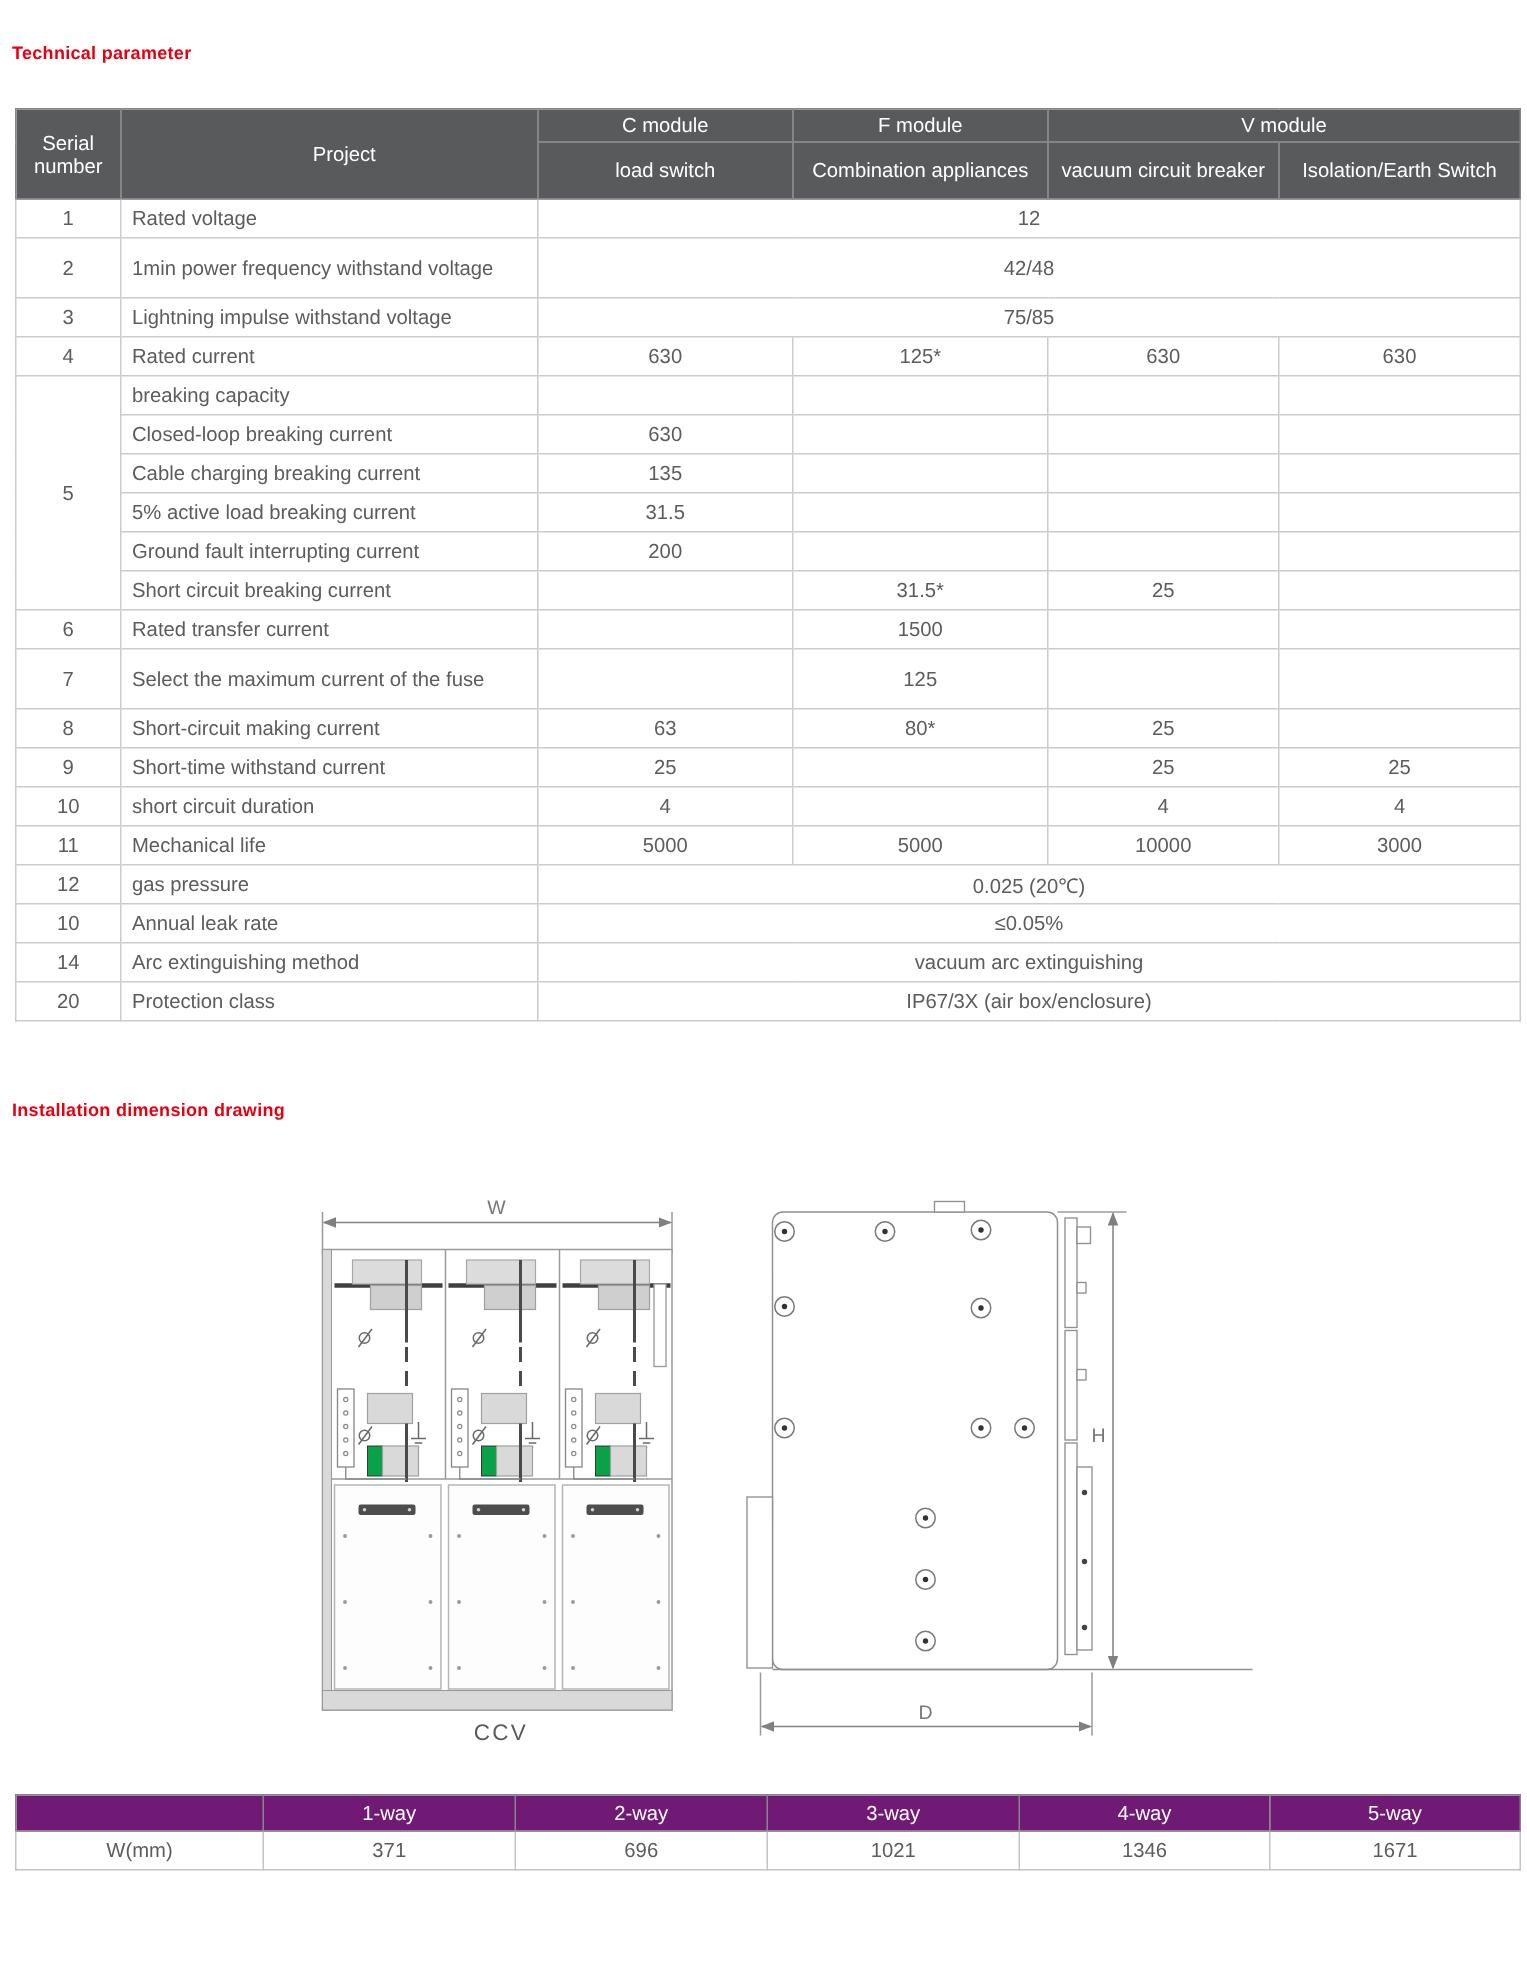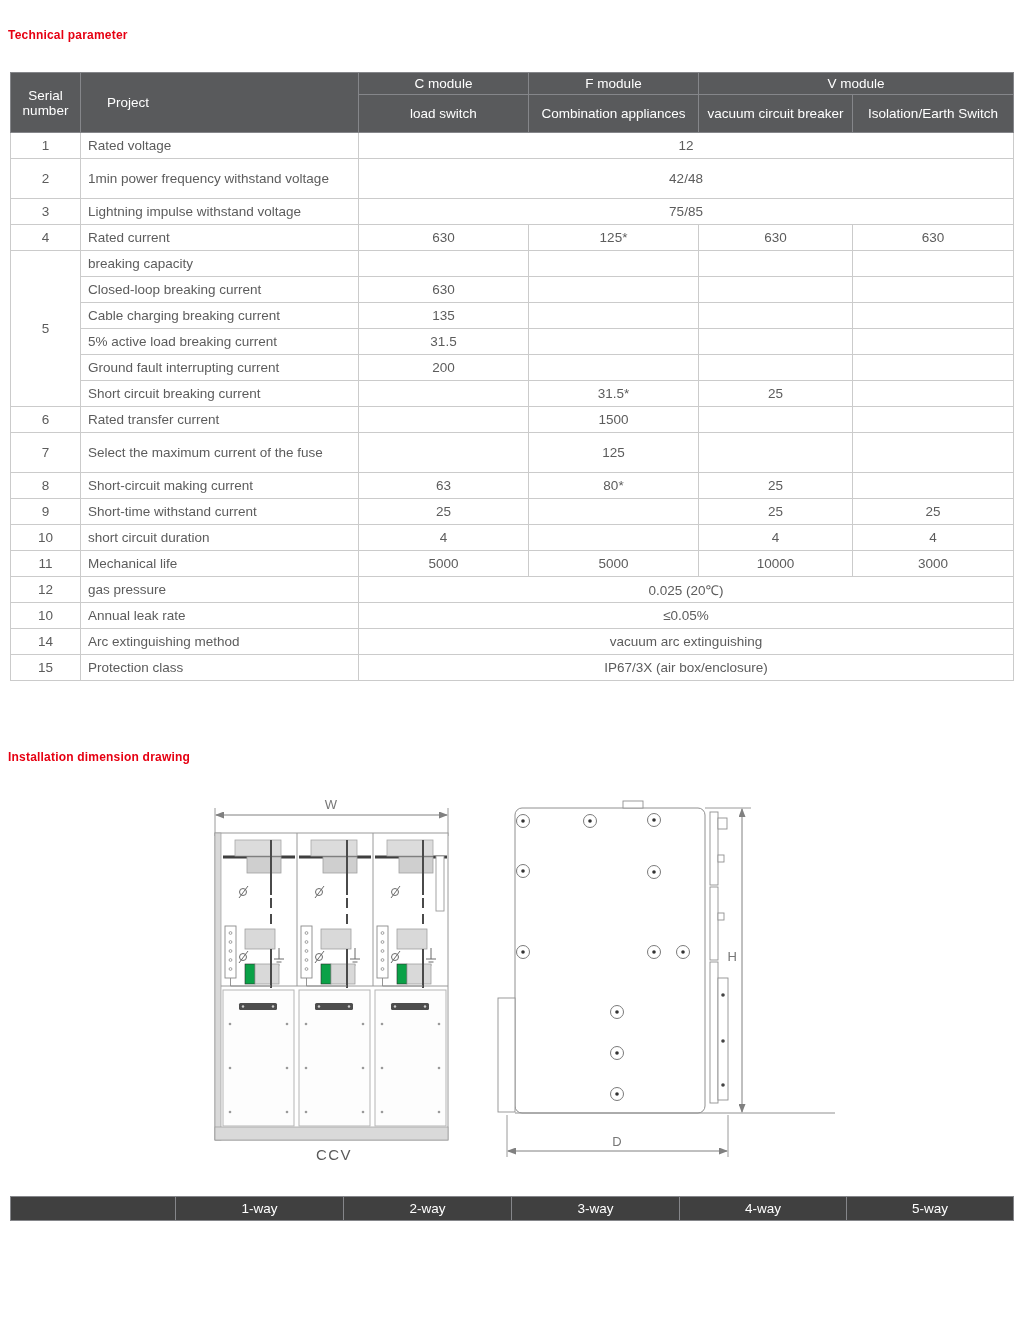--- a/index.html
+++ b/index.html
@@ -5,49 +5,49 @@
   html,body{margin:0;padding:0;}
   body{
     width:1018px;height:1321px;position:relative;background:#fff;
     font-family:"Liberation Sans",sans-serif;color:#595757;
   }
   .sec-title{
     position:absolute;left:8px;margin:0;
     color:#e60012;font-size:12px;font-weight:bold;letter-spacing:.2px;
   }
   #title-1{top:28px;}
-  #title-2{top:733px;margin-top:17px;}
+  #title-2{top:733px;}
 
   
   table.tech{
     position:absolute;top:72px;left:10px;width:1003px;
     border-collapse:collapse;table-layout:fixed;font-size:13.5px;
   }
   table.tech th{
     background:#595a5c;color:#fff;font-weight:normal;
     border:1px solid #85868a;padding:1px 6px;text-align:center;
   }
-  table.tech th.left{text-align:left;padding-left:26px;}
+  table.tech th.left{text-align:center;padding-left:26px;}
   table.tech td{
     border:1px solid #cbcbcb;text-align:center;padding:0 4px;
     color:#5c5c5c;background:#fff;overflow:hidden;
   }
   table.tech td.proj{text-align:left;padding-left:7px;}
   tr.hh1{height:22px;}
   tr.hh2{height:38px;margin-left:40px;}
   tr.h26{height:26px;}
   tr.h40{height:40px;}
 
   
   table.dim{
     position:absolute;top:1196px;left:10px;width:1003px;
     border-collapse:collapse;table-layout:fixed;font-size:13.5px;
   }
   table.dim th{
-    background:#404040;color:#fff;font-weight:normal;height:21px;
+    background:#701a75;color:#fff;font-weight:normal;height:21px;
     border:1px solid #85868a;text-align:center;
   }
   table.dim td{
     height:23px;text-align:center;color:#5c5c5c;
     border:1px solid #c4c4c4;border-top-width:2px;border-top-color:#d6d6d6;
   }
   table.dim tr.wrow td{border-top:1px solid #c4c4c4;}
 
   svg text{font-family:"Liberation Sans",sans-serif;}
   .drawing{position:absolute;}
@@ -207,21 +207,21 @@
       <td>10</td>
       <td class="proj">Annual leak rate</td>
       <td colspan="4">≤0.05%</td>
     </tr>
     <tr class="h26">
       <td>14</td>
       <td class="proj">Arc extinguishing method</td>
       <td colspan="4">vacuum arc extinguishing</td>
     </tr>
     <tr class="h26">
-      <td>15</td>
+      <td>20</td>
       <td class="proj">Protection class</td>
       <td colspan="4">IP67/3X (air box/enclosure)</td>
     </tr>
   </tbody>
 </table>
 
 <h2 class="sec-title" id="title-2">Installation dimension drawing</h2>
 
 <svg id="front-view" class="drawing" width="250" height="375" viewBox="0 0 250 375">
   <defs>
@@ -362,14 +362,22 @@
     <tr>
       <th></th>
       <th>1-way</th>
       <th>2-way</th>
       <th>3-way</th>
       <th>4-way</th>
       <th>5-way</th>
     </tr>
   </thead>
   <tbody>
+    <tr class="wrow">
+      <td>W(mm)</td>
+      <td>371</td>
+      <td>696</td>
+      <td>1021</td>
+      <td>1346</td>
+      <td>1671</td>
+    </tr>
   </tbody>
 </table>
 
 </body></html>

